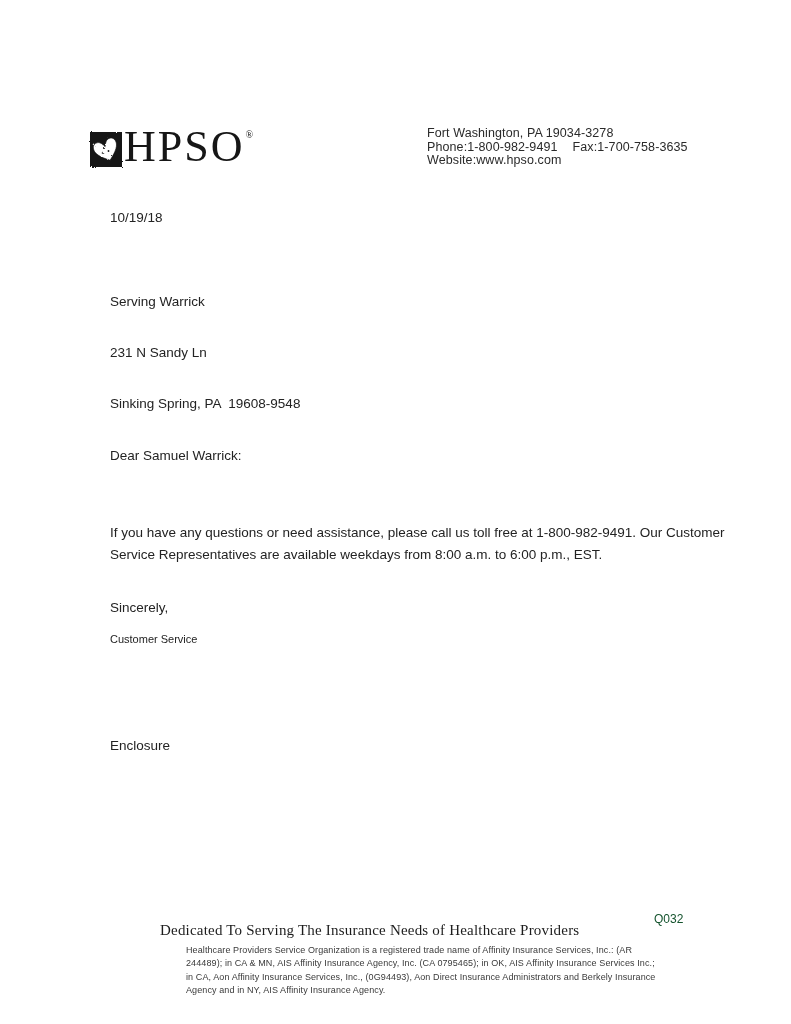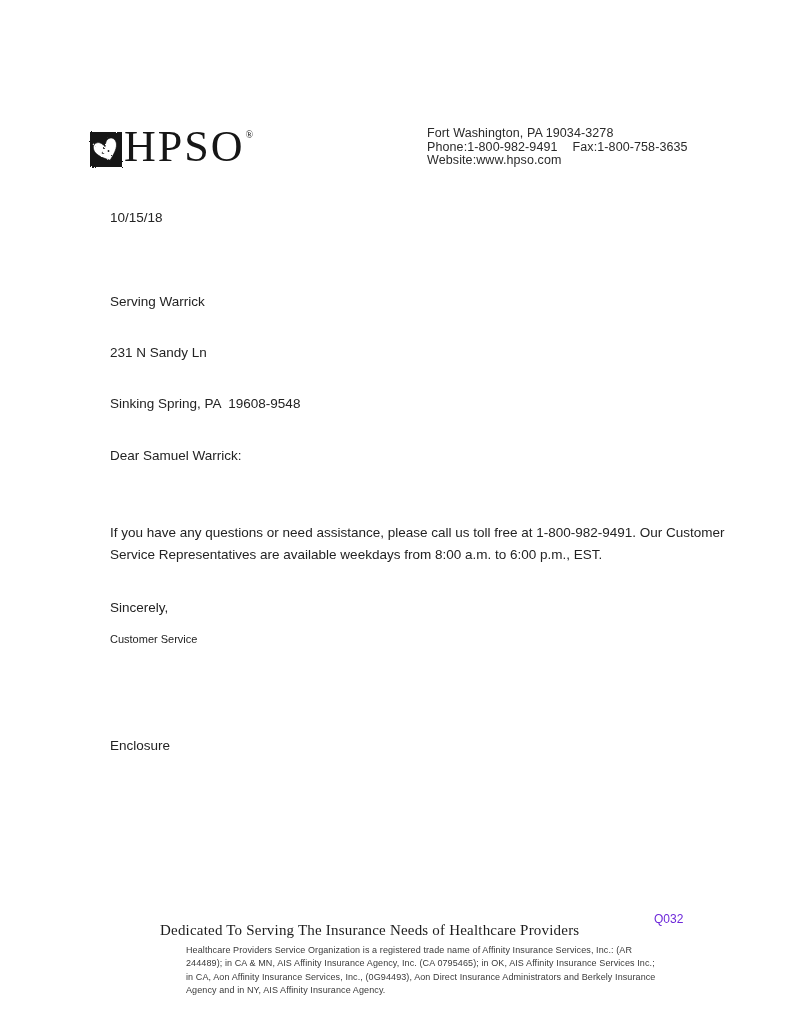--- a/index.html
+++ b/index.html
@@ -63,21 +63,21 @@
   }
   .para2 {
     position: absolute; left: 110px; top: 511px;
     width: 618px; font-size: 13.5px; line-height: 22px;
   }
   .closing { position: absolute; left: 110px; top: 589px; font-size: 13.5px; }
   .signer { position: absolute; left: 110px; top: 622px; font-size: 11px; }
   .enclosure { position: absolute; left: 110px; top: 727px; font-size: 13.5px; text-align: center; }
 
   
-  .form-code { position: absolute; left: 654px; top: 901px; font-size: 12px; color: #6d28d9; }
+  .form-code { position: absolute; left: 654px; top: 901px; font-size: 12px; color: #14532d; }
   .tagline {
     position: absolute; left: 160px; top: 911px; width: 490px;
     text-align: left;
     font-family: "Liberation Serif", serif;
     font-size: 15px;
     color: #1d1d1d;
     letter-spacing: 0.2px;
   }
   .disclaimer {
     position: absolute; left: 186px; top: 933px; width: 470px;
@@ -108,26 +108,26 @@
         <circle cx="13.5" cy="22" r="0.8" fill="#121212"></circle>
       </g>
     </svg>
     <span class="logo-text">HPSO</span>
     <span class="logo-reg">®</span>
   </div>
 
   <div class="lh-address">
     <div>Fort Washington, PA 19034-3278</div>
     <div>
-      <span>Phone:1-800-982-9491</span><span class="lh-fax">Fax:1-800-758-3635</span>
+      <span>Phone:1-800-982-9491</span><span class="lh-fax">Fax:1-700-758-3635</span>
     </div>
     <div>Website:www.hpso.com</div>
   </div>
 
-  <div class="date">10/15/18</div>
+  <div class="date">10/19/18</div>
 
   <div class="recipient">
     <div>Serving Warrick</div>
     <div>231 N Sandy Ln</div>
     <div>Sinking Spring, PA  19608-9548</div>
   </div>
 
   <div class="salutation">Dear Samuel Warrick:</div>
 
 

